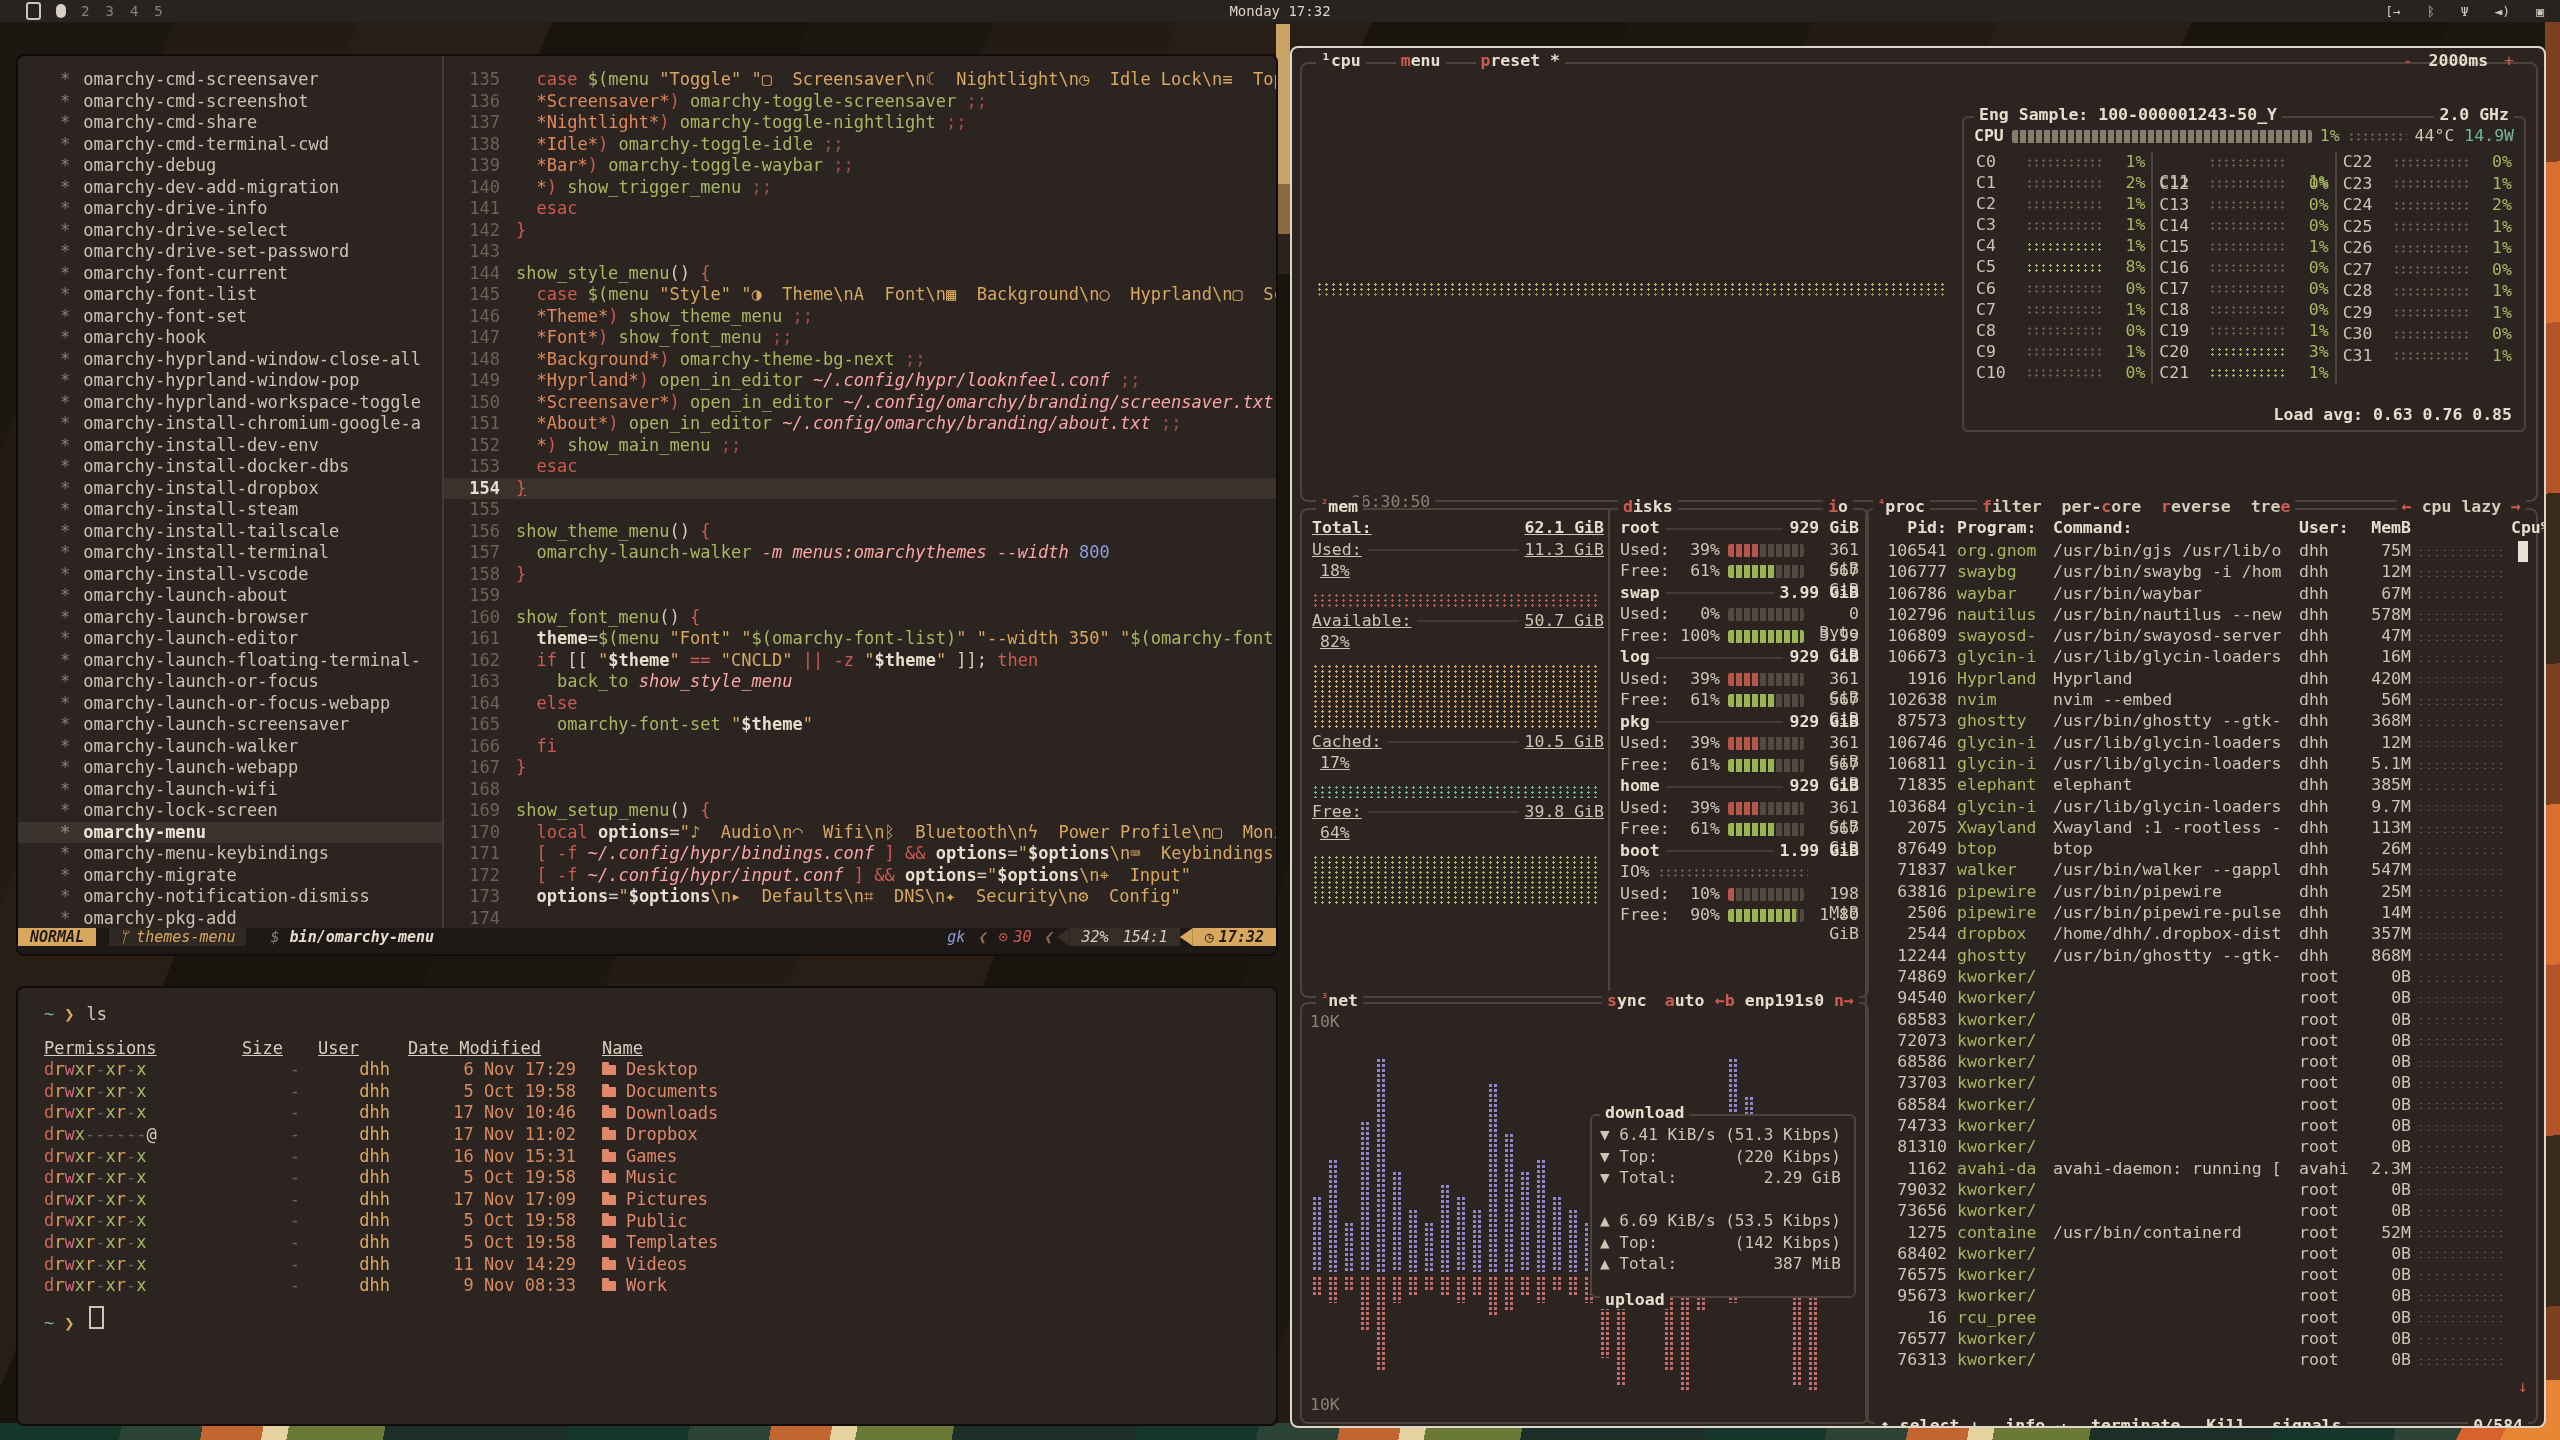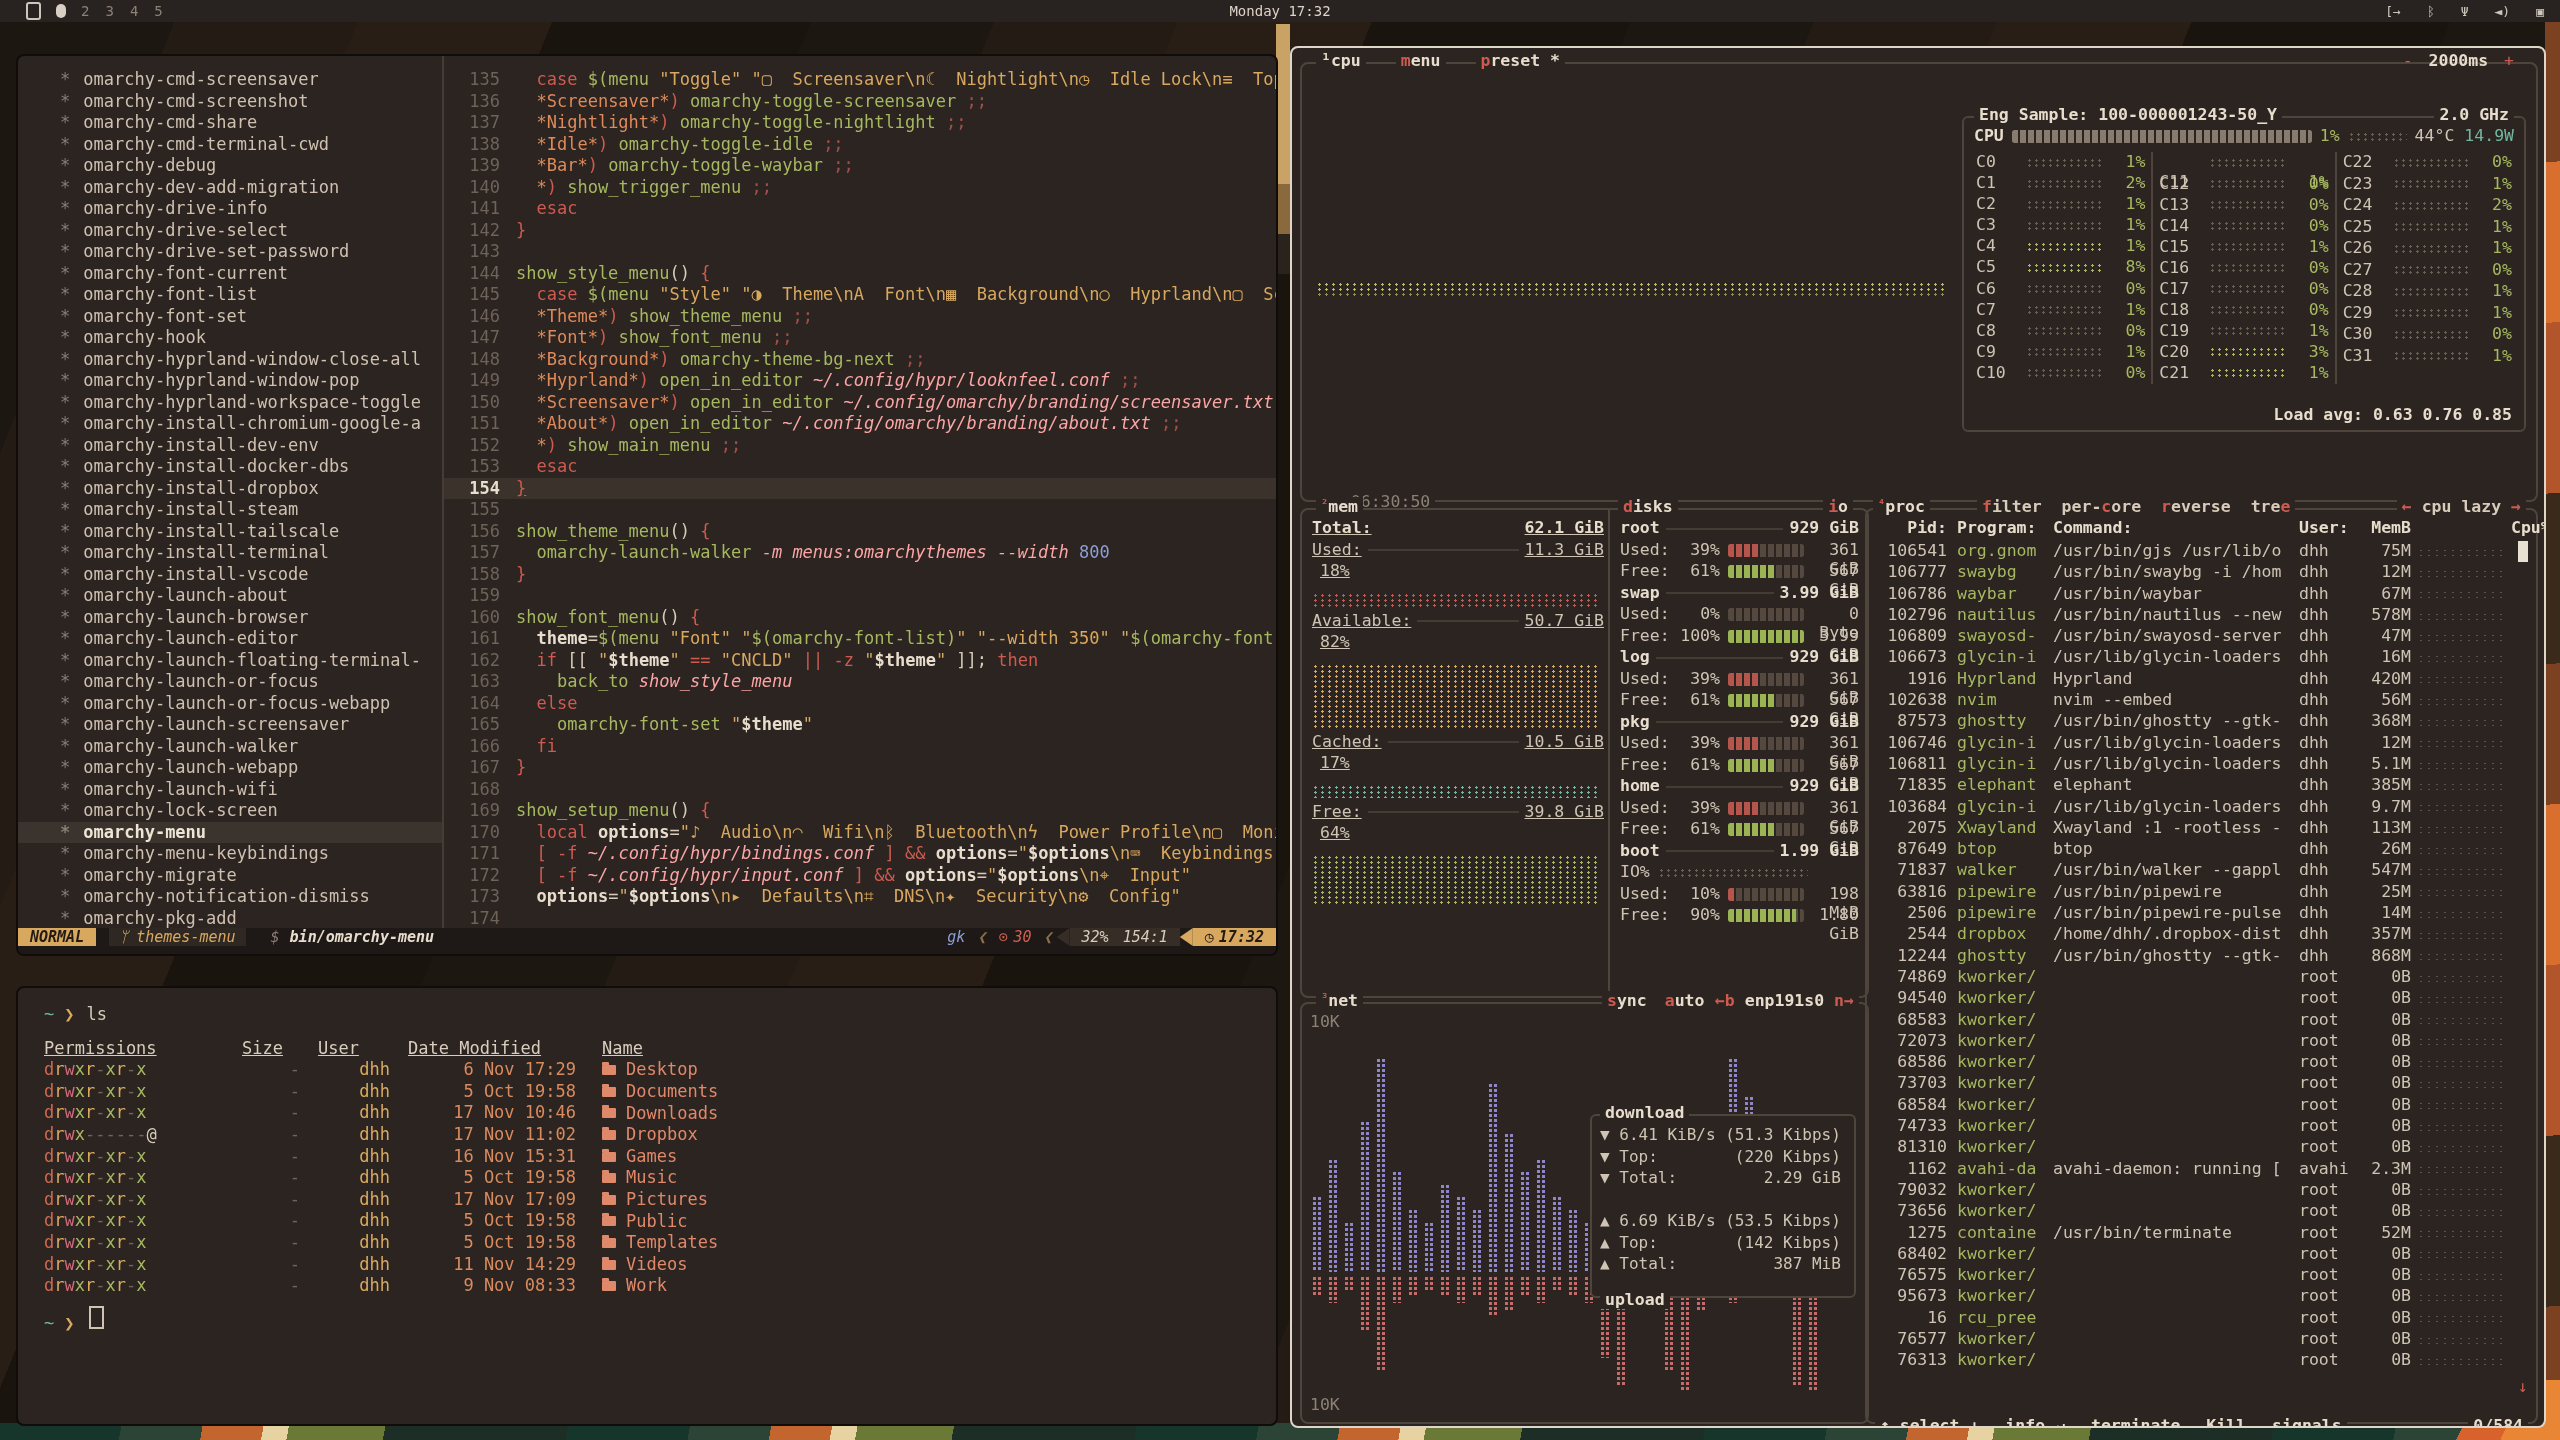--- a/index.html
+++ b/index.html
@@ -876,21 +876,21 @@
         <div class="prow"><span class="pid">68583</span><span class="prog">kworker/</span><span class="cmd"></span><span class="usr">root</span><span class="memv">0B</span><span class="pdots"></span></div>
         <div class="prow"><span class="pid">72073</span><span class="prog">kworker/</span><span class="cmd"></span><span class="usr">root</span><span class="memv">0B</span><span class="pdots"></span></div>
         <div class="prow"><span class="pid">68586</span><span class="prog">kworker/</span><span class="cmd"></span><span class="usr">root</span><span class="memv">0B</span><span class="pdots"></span></div>
         <div class="prow"><span class="pid">73703</span><span class="prog">kworker/</span><span class="cmd"></span><span class="usr">root</span><span class="memv">0B</span><span class="pdots"></span></div>
         <div class="prow"><span class="pid">68584</span><span class="prog">kworker/</span><span class="cmd"></span><span class="usr">root</span><span class="memv">0B</span><span class="pdots"></span></div>
         <div class="prow"><span class="pid">74733</span><span class="prog">kworker/</span><span class="cmd"></span><span class="usr">root</span><span class="memv">0B</span><span class="pdots"></span></div>
         <div class="prow"><span class="pid">81310</span><span class="prog">kworker/</span><span class="cmd"></span><span class="usr">root</span><span class="memv">0B</span><span class="pdots"></span></div>
         <div class="prow"><span class="pid">1162</span><span class="prog">avahi-da</span><span class="cmd">avahi-daemon: running [</span><span class="usr">avahi</span><span class="memv">2.3M</span><span class="pdots"></span></div>
         <div class="prow"><span class="pid">79032</span><span class="prog">kworker/</span><span class="cmd"></span><span class="usr">root</span><span class="memv">0B</span><span class="pdots"></span></div>
         <div class="prow"><span class="pid">73656</span><span class="prog">kworker/</span><span class="cmd"></span><span class="usr">root</span><span class="memv">0B</span><span class="pdots"></span></div>
-        <div class="prow"><span class="pid">1275</span><span class="prog">containe</span><span class="cmd">/usr/bin/terminate</span><span class="usr">root</span><span class="memv">52M</span><span class="pdots"></span></div>
+        <div class="prow"><span class="pid">1275</span><span class="prog">containe</span><span class="cmd">/usr/bin/containerd</span><span class="usr">root</span><span class="memv">52M</span><span class="pdots"></span></div>
         <div class="prow"><span class="pid">68402</span><span class="prog">kworker/</span><span class="cmd"></span><span class="usr">root</span><span class="memv">0B</span><span class="pdots"></span></div>
         <div class="prow"><span class="pid">76575</span><span class="prog">kworker/</span><span class="cmd"></span><span class="usr">root</span><span class="memv">0B</span><span class="pdots"></span></div>
         <div class="prow"><span class="pid">95673</span><span class="prog">kworker/</span><span class="cmd"></span><span class="usr">root</span><span class="memv">0B</span><span class="pdots"></span></div>
         <div class="prow"><span class="pid">16</span><span class="prog">rcu_pree</span><span class="cmd"></span><span class="usr">root</span><span class="memv">0B</span><span class="pdots"></span></div>
         <div class="prow"><span class="pid">76577</span><span class="prog">kworker/</span><span class="cmd"></span><span class="usr">root</span><span class="memv">0B</span><span class="pdots"></span></div>
         <div class="prow"><span class="pid">76313</span><span class="prog">kworker/</span><span class="cmd"></span><span class="usr">root</span><span class="memv">0B</span><span class="pdots"></span></div>
       </div>
     <div style="position:absolute;right:8px;top:31px;width:10px;height:21px;background:#e8e0d2;"></div>
     <div class="red" style="position:absolute;right:8px;bottom:26px;">↓</div>
     <div class="bfoot" id="proc-footer" style="left:8px;display:flex;gap:26px;">

